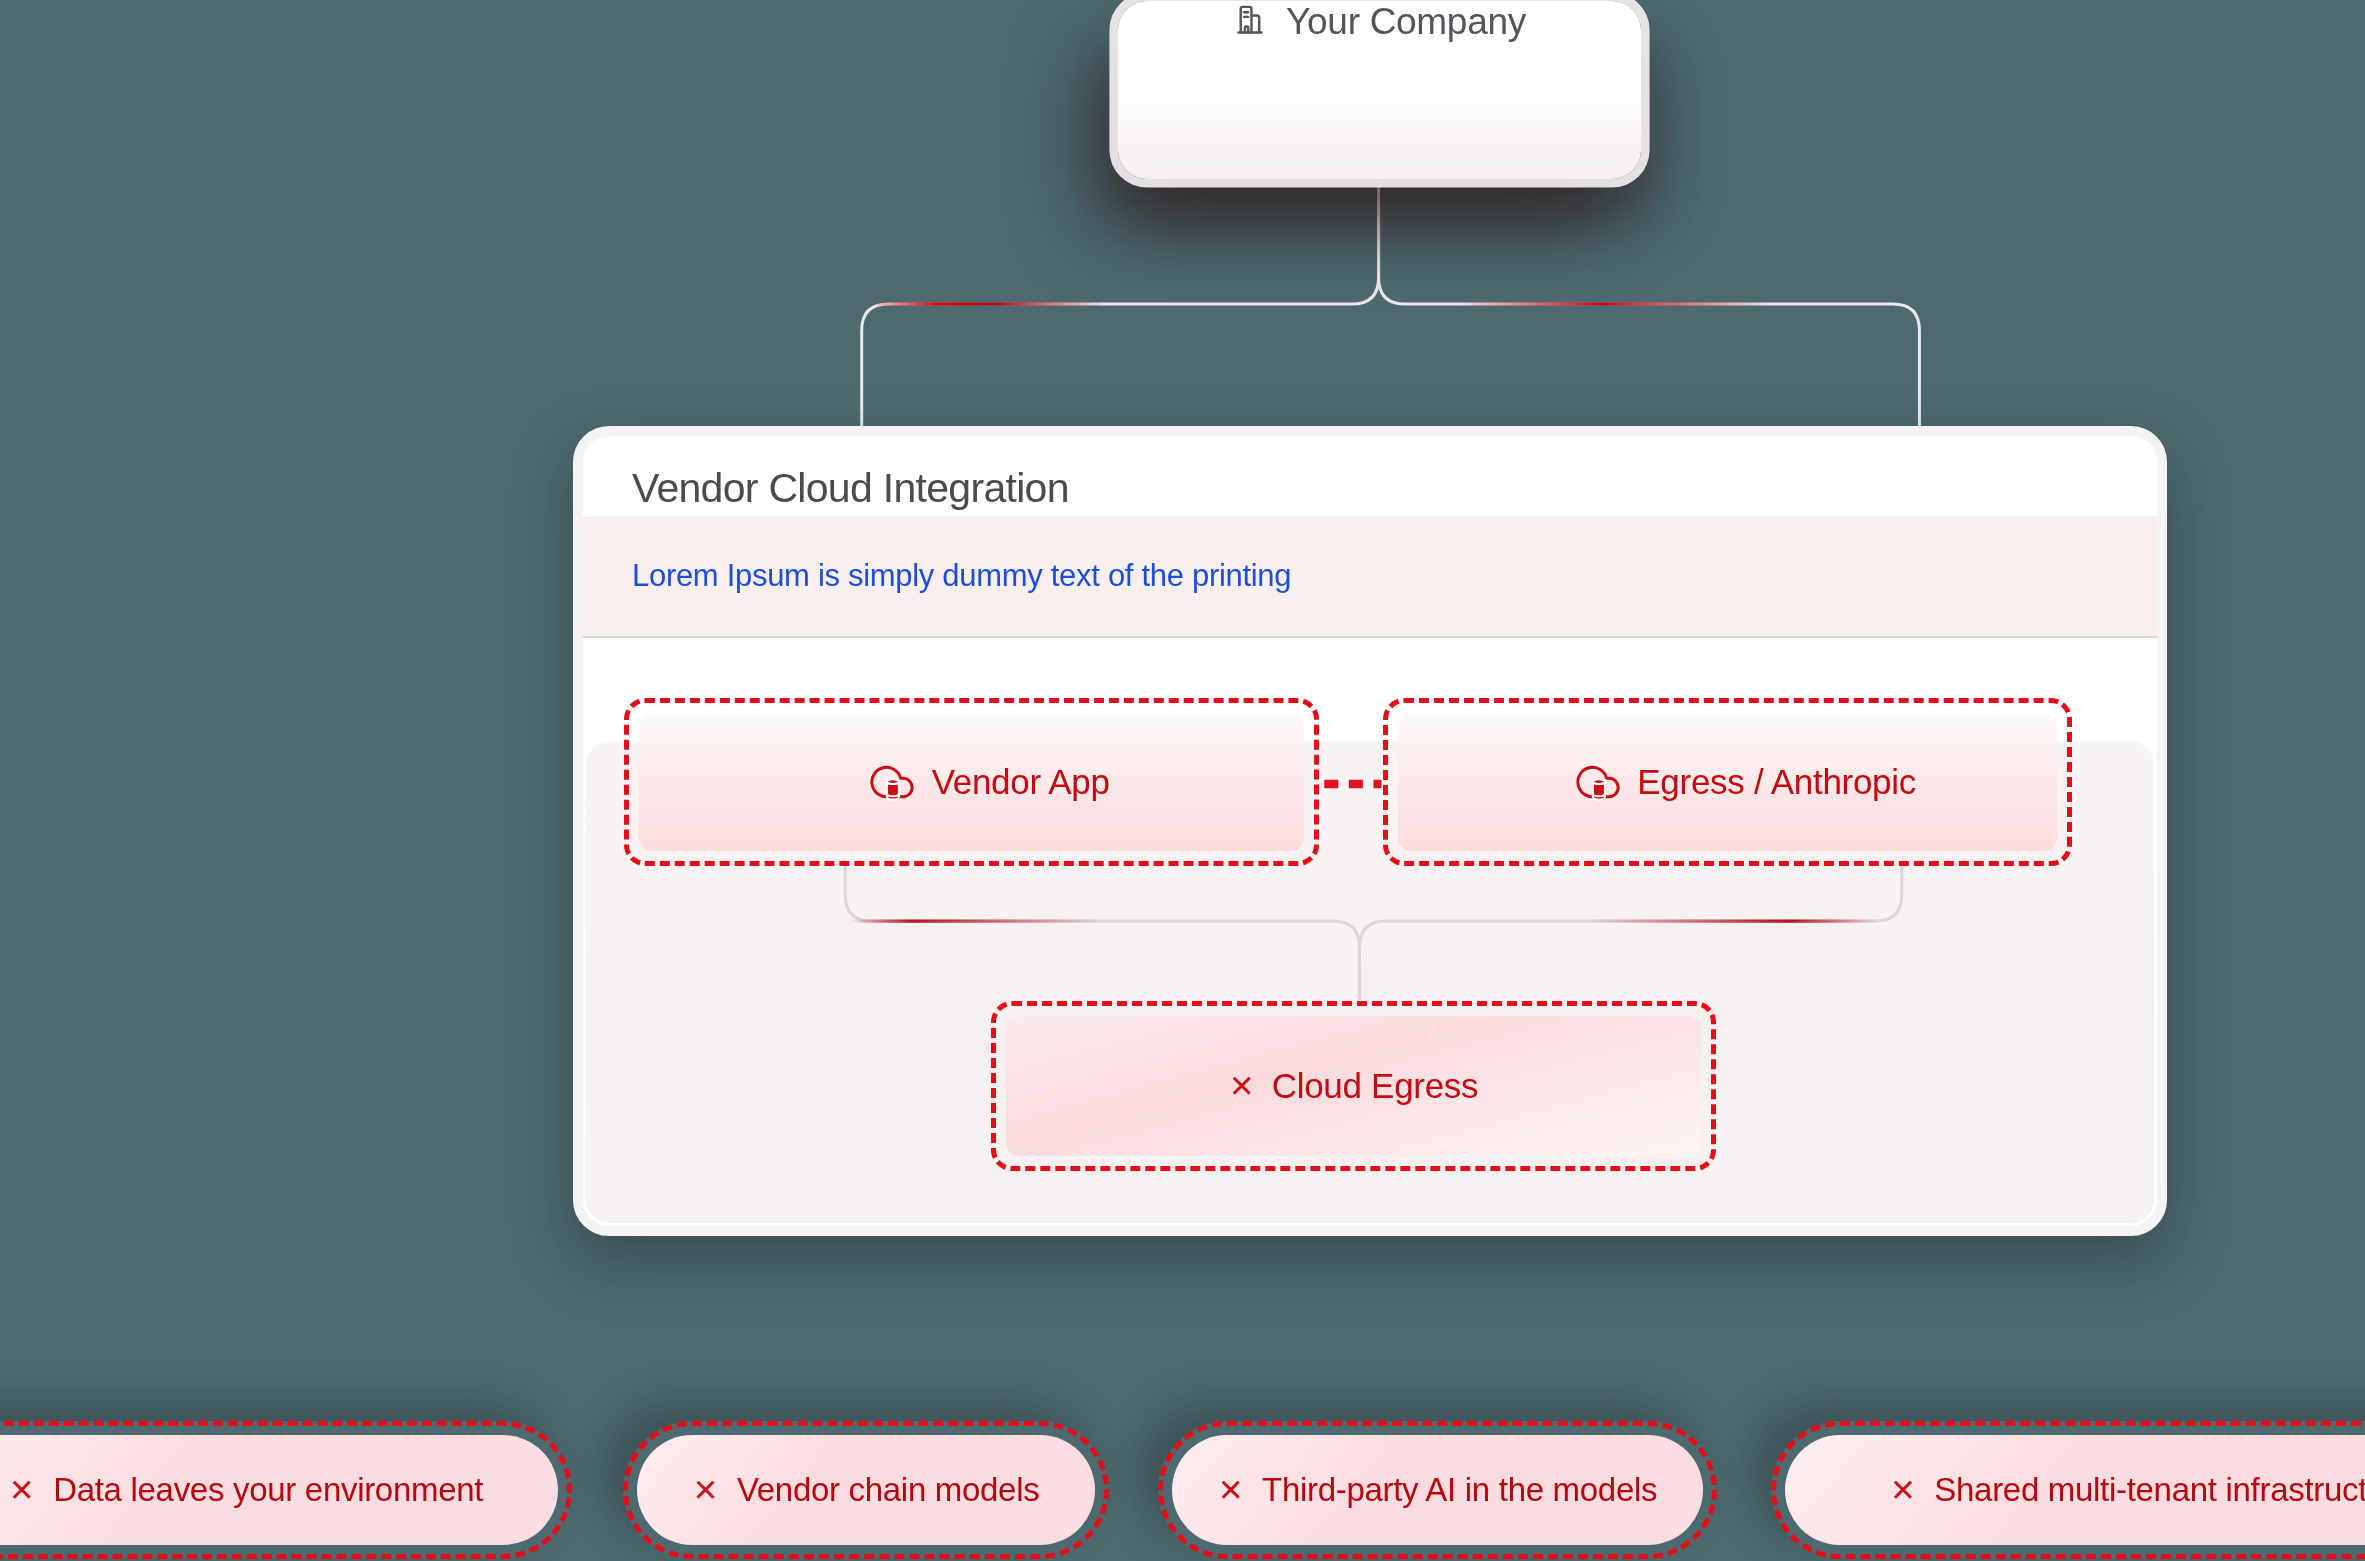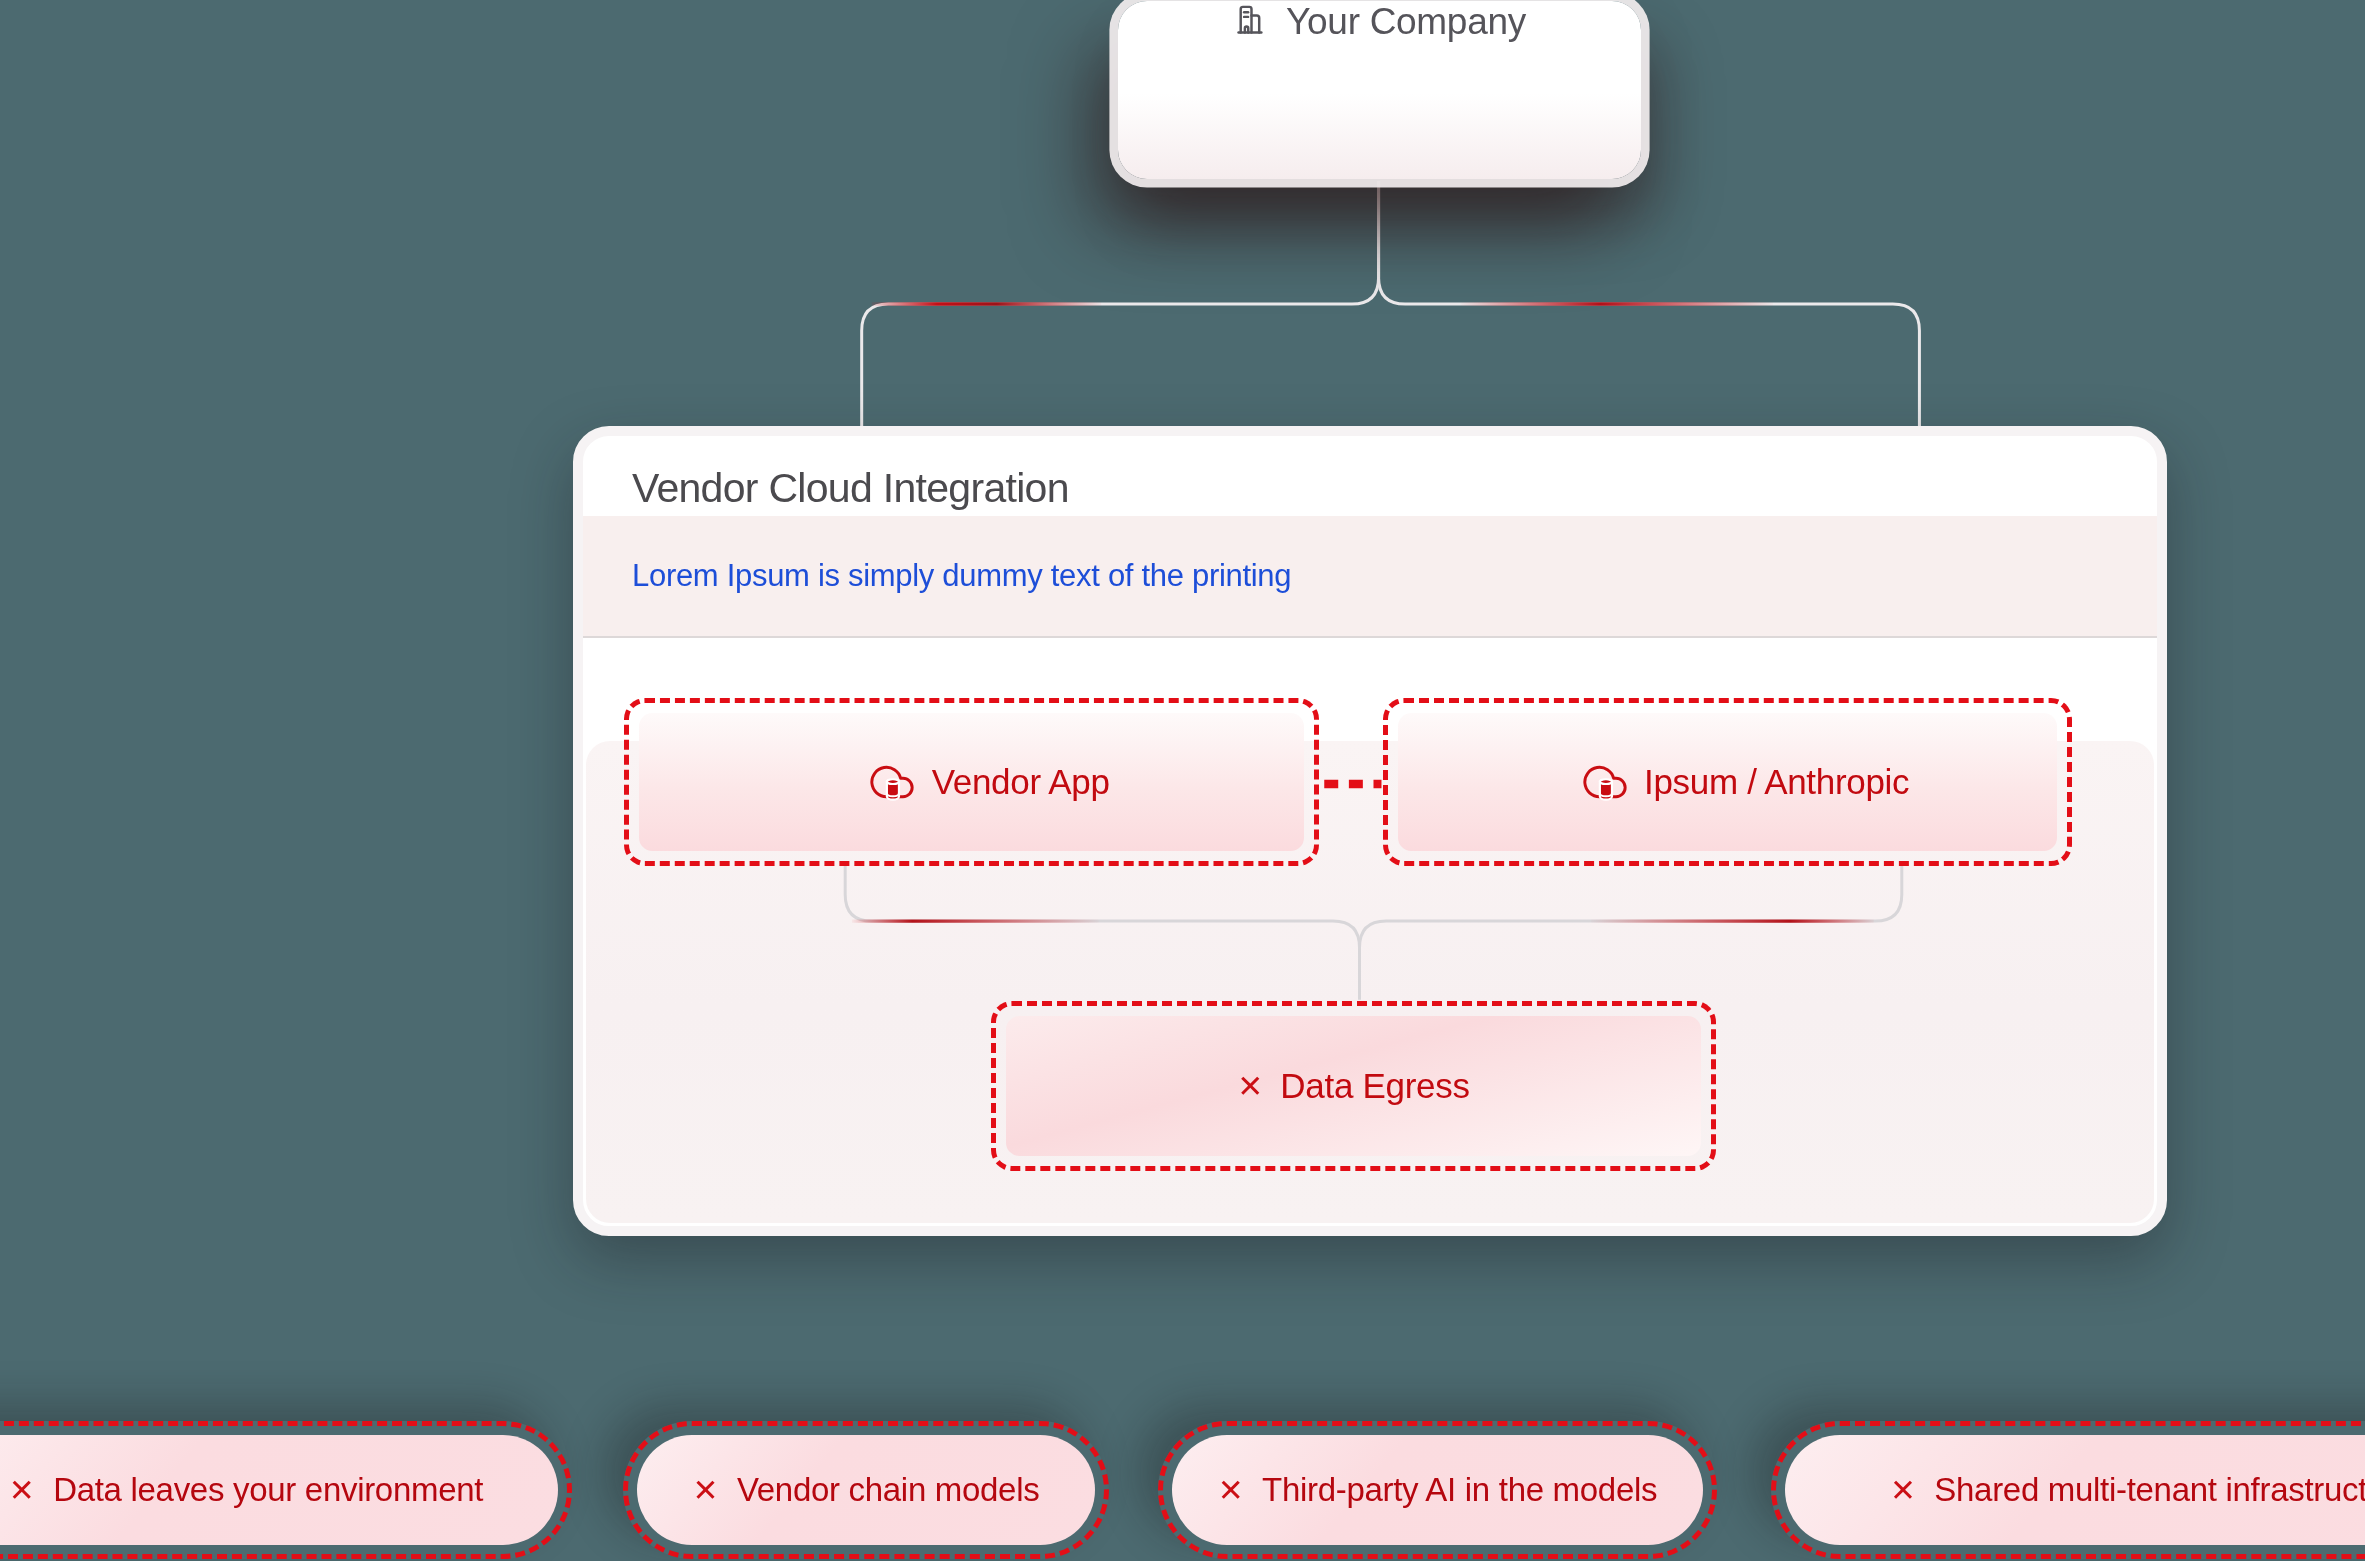--- a/index.html
+++ b/index.html
@@ -184,28 +184,28 @@
     </div>
 
     <div class="dashedbox node-provider">
       <div class="dfill">
         <svg class="icon" width="44" height="44" viewBox="0 0 24 24">
           <path d="M18 10h-1.26A8 8 0 1 0 9 20h9a5 5 0 0 0 0-10z" fill="none" stroke="#c90d12" stroke-width="1.6" stroke-linejoin="round"></path>
           <path d="M9.2 11.8 V19.9 C9.2 20.9 10.7 21.6 12.5 21.6 C14.3 21.6 15.8 20.9 15.8 19.9 V11.8 Z" fill="#c90d12" stroke="#ffffff" stroke-width="1.2"></path>
           <ellipse cx="12.5" cy="11.8" rx="3.3" ry="1.3" fill="#c90d12" stroke="#ffffff" stroke-width="1.2"></ellipse>
           <path d="M9.2 18.1 C9.2 19.1 10.7 19.8 12.5 19.8 C14.3 19.8 15.8 19.1 15.8 18.1" fill="none" stroke="#ffffff" stroke-width="1.1"></path>
         </svg>
-        <span>Ipsum / Anthropic</span>
+        <span>Egress / Anthropic</span>
       </div>
     </div>
 
     <div class="dashedbox node-egress">
       <div class="dfill">
         <span class="xmark">✕</span>
-        <span>Data Egress</span>
+        <span>Cloud Egress</span>
       </div>
     </div>
 
   </div>
 
   <div class="pill pill-1">
     <div class="pfill">
       <span class="xmark">✕</span>
       <span>Data leaves your environment</span>
     </div>

